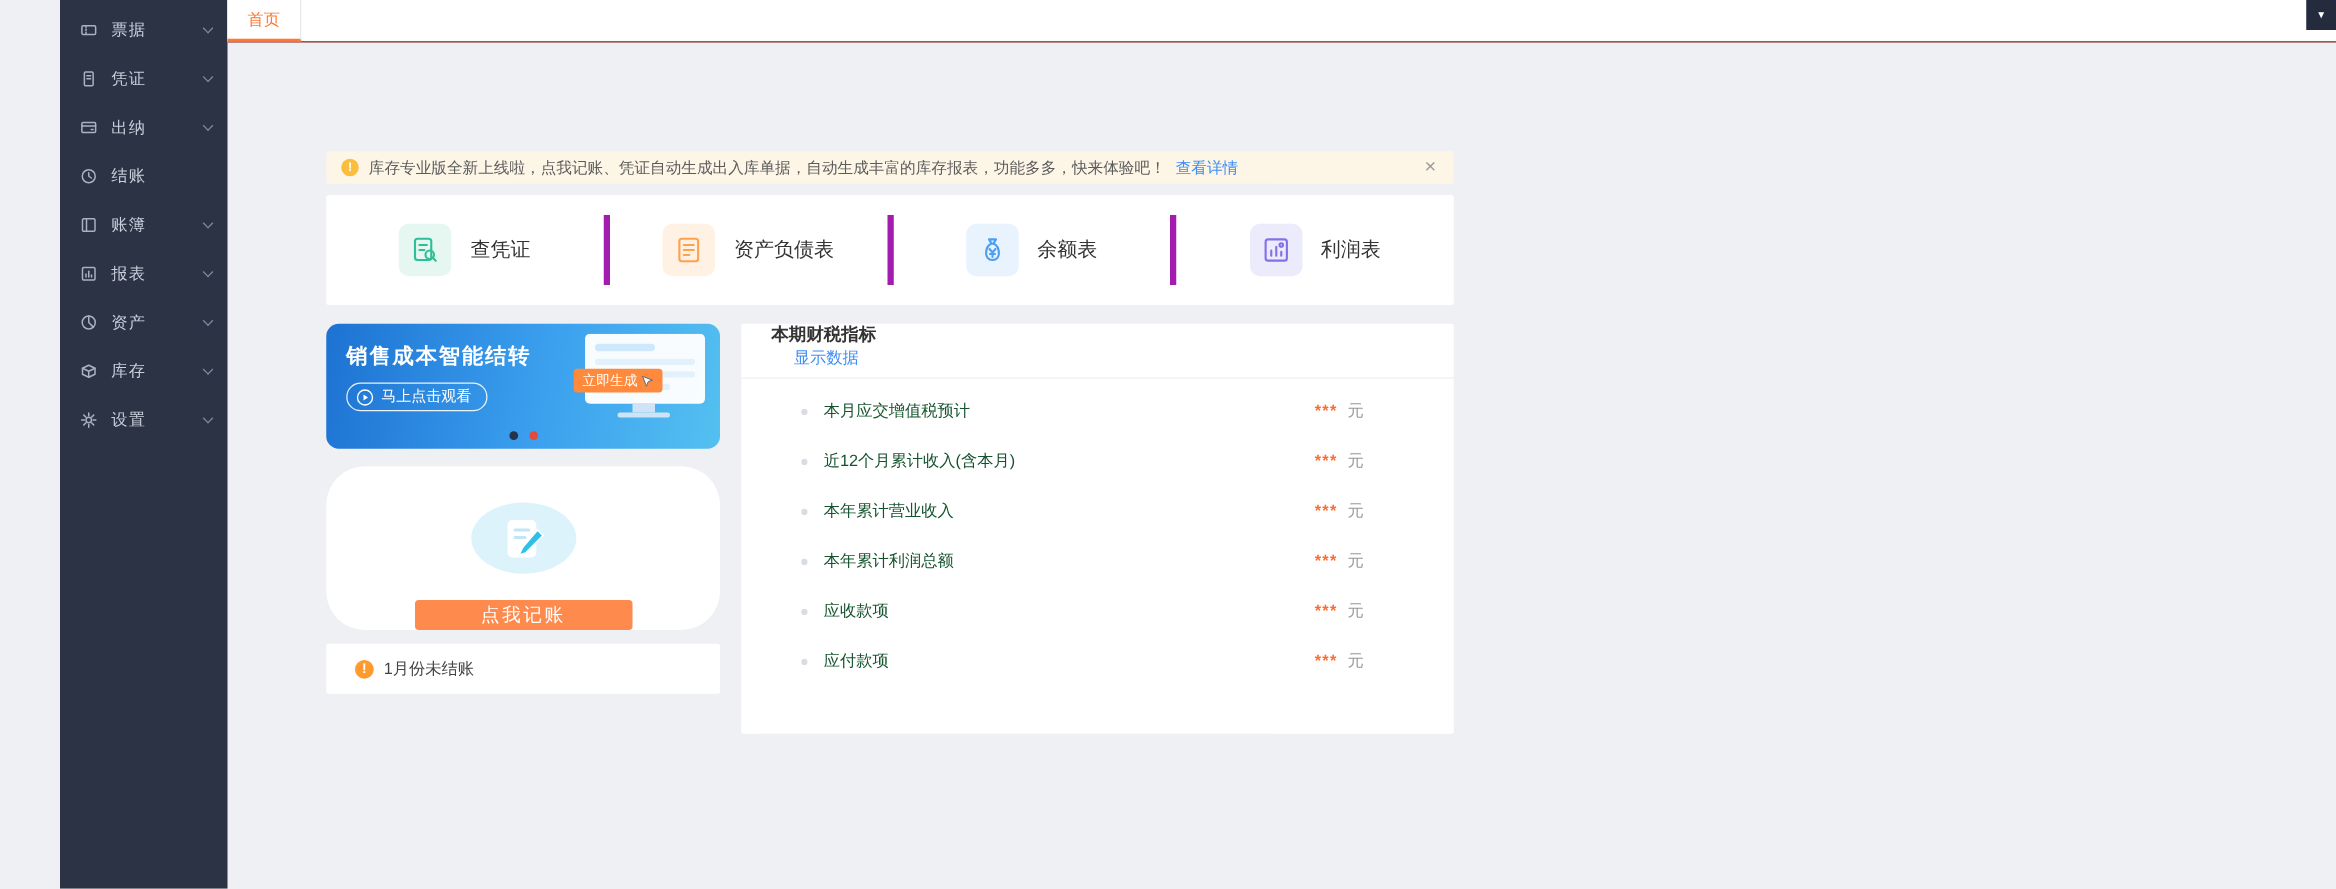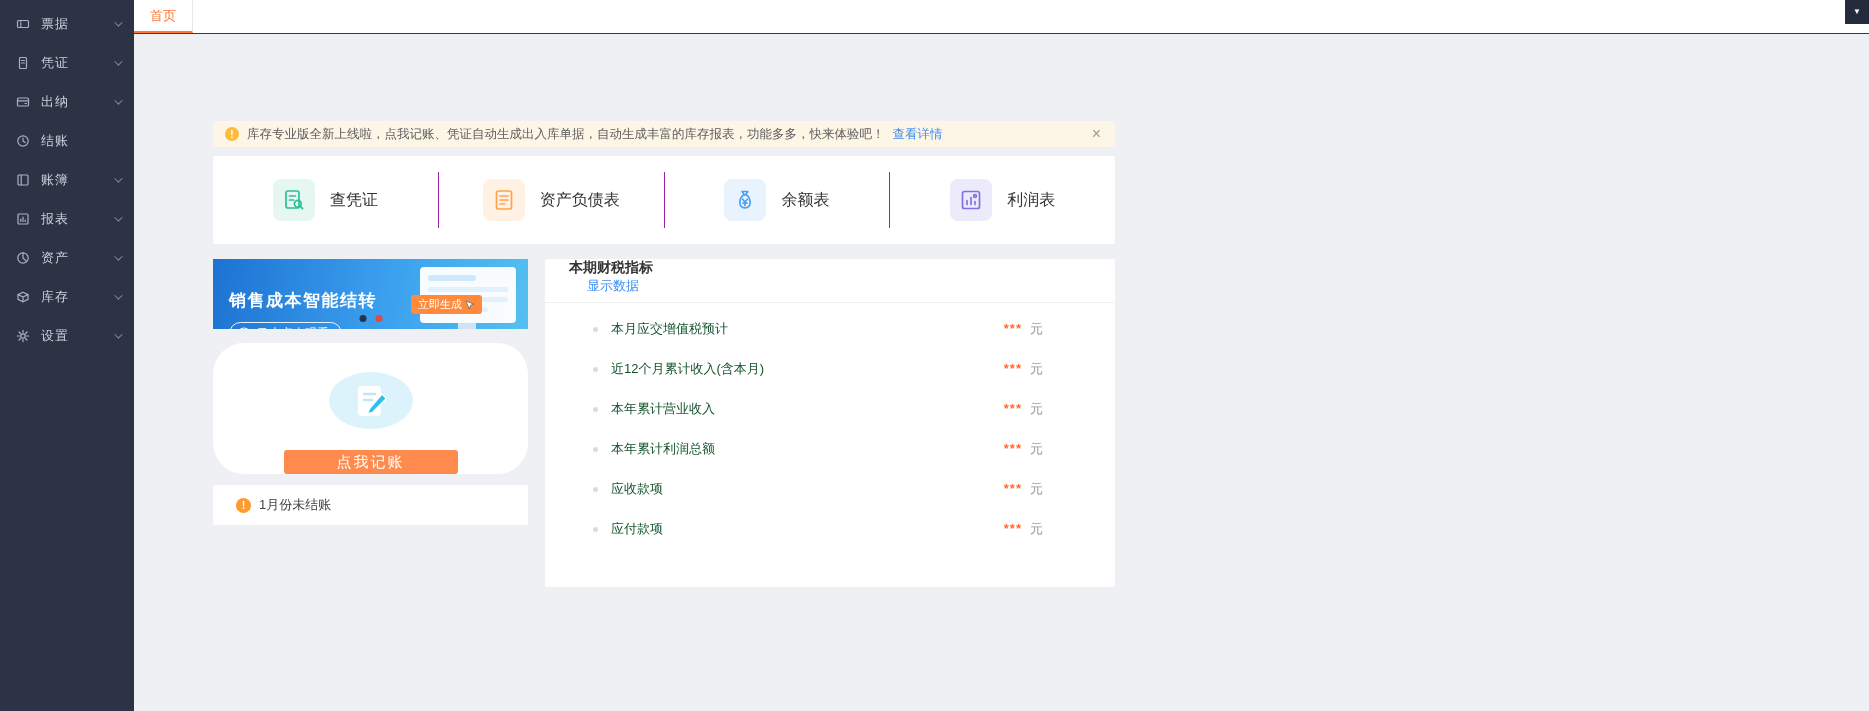--- a/index.html
+++ b/index.html
@@ -15,20 +15,21 @@
     background:#eef0f4;
     font-family:"Liberation Sans","DejaVu Sans",sans-serif;
     color:#333;
   }
   .app{display:flex;width:100%;height:100%;}
 
   
   .sidebar{
     width:134px;flex:0 0 134px;height:100%;
     background:var(--sidebar-bg);
+    margin-left:48px;
   }
   .sidebar ul{list-style:none;margin:0;padding:4px 0 0 0;}
   .side-item{
     height:39px;display:flex;align-items:center;
     padding:0 14px 0 16px;cursor:pointer;color:#c9cfdb;font-size:13px;
   }
   .s-icon{width:14px;height:14px;display:inline-flex;}
   .s-icon svg{width:14px;height:14px;}
   .s-label{margin-left:11px;letter-spacing:1px;}
   .chev{
@@ -69,38 +70,38 @@
   }
   .notice-link{color:var(--link);margin-left:8px;cursor:pointer;text-decoration:none;}
   .notice-close{margin-left:auto;color:#9b9b9b;font-size:16px;cursor:pointer;line-height:1;}
 
   .card{background:#fff;border-radius:2px;}
 
   
   .quick{margin-top:9px;height:88px;display:flex;align-items:center;}
   .ql-item{
     flex:1;height:56px;display:flex;align-items:center;justify-content:center;gap:15px;
-    border-right:1px solid #a21caf;cursor:pointer;
+    border-right:5px solid #a21caf;cursor:pointer;
   }
   .ql-item:last-child{border-right:none;}
   .ql-icon{
     width:42px;height:42px;border-radius:8px;display:inline-flex;align-items:center;justify-content:center;
   }
   .ql-icon svg{width:24px;height:24px;}
   .ql-label{font-size:16px;color:#333;}
 
   
   .cols{margin-top:15px;display:flex;gap:17px;}
   .left-col{width:315px;flex:0 0 315px;}
 
   
   .banner{
-    position:relative;height:70px;border-radius:0;overflow:hidden;cursor:pointer;
+    position:relative;height:100px;border-radius:10px;overflow:hidden;cursor:pointer;
     background:linear-gradient(100deg,#1d72d2 0%,#3ba0ee 55%,#54c0f0 100%);
-    color:#fff;padding:30px 16px;
+    color:#fff;padding:14px 16px;
   }
   .b-title{font-size:17px;font-weight:bold;letter-spacing:1.5px;}
   .b-watch{
     margin-top:10px;display:inline-flex;align-items:center;gap:6px;
     border:1px solid rgba(255,255,255,.9);border-radius:12px;
     padding:2px 12px 2px 7px;font-size:12px;cursor:pointer;
   }
   .b-art{position:absolute;right:10px;top:8px;}
   .b-cta{
     position:absolute;right:46px;top:36px;background:#ff8a3c;color:#fff;

